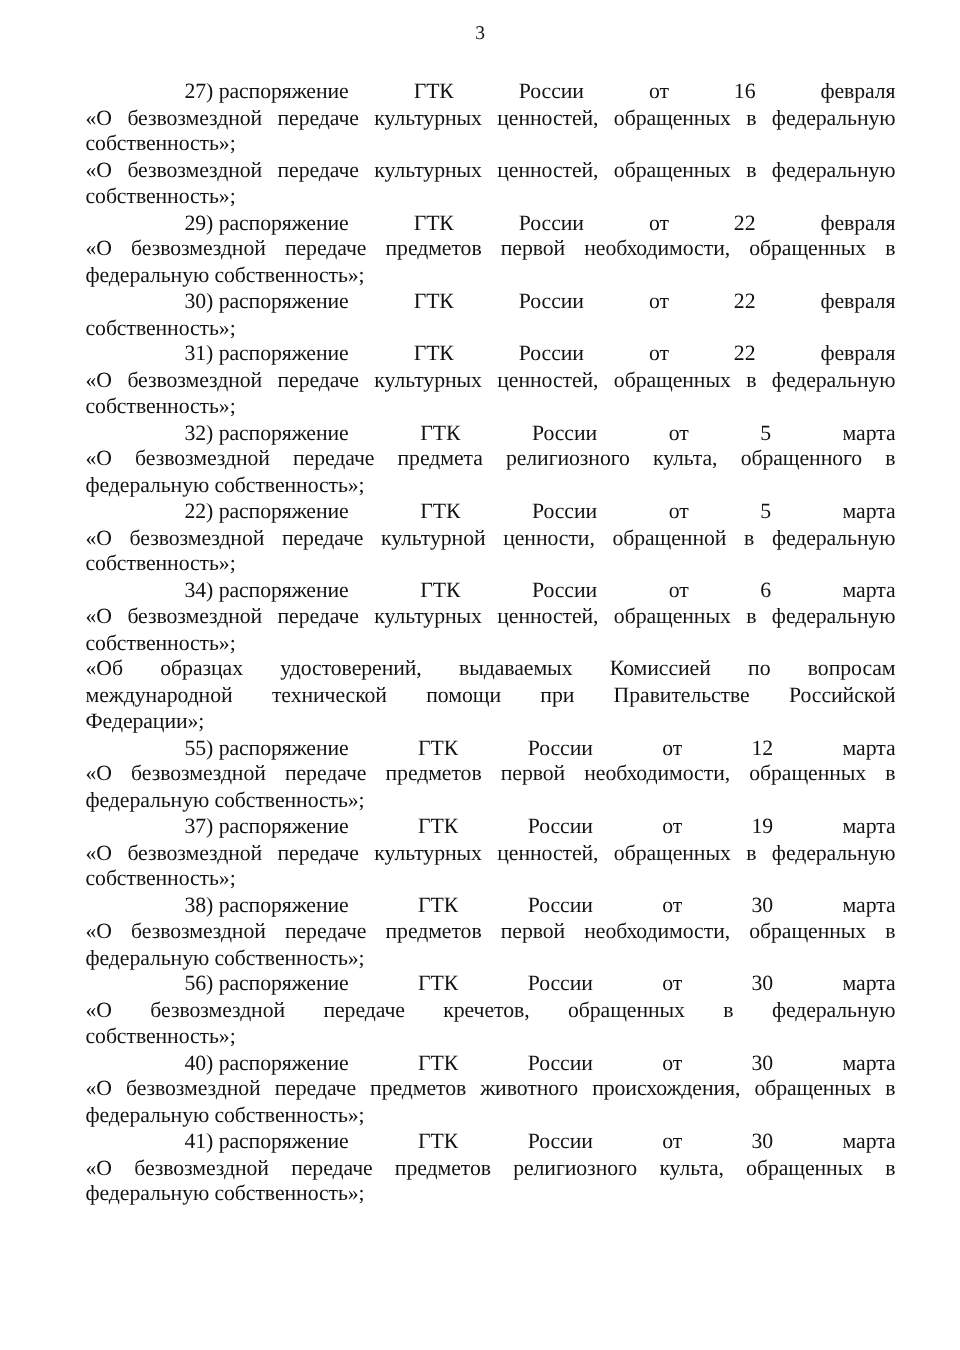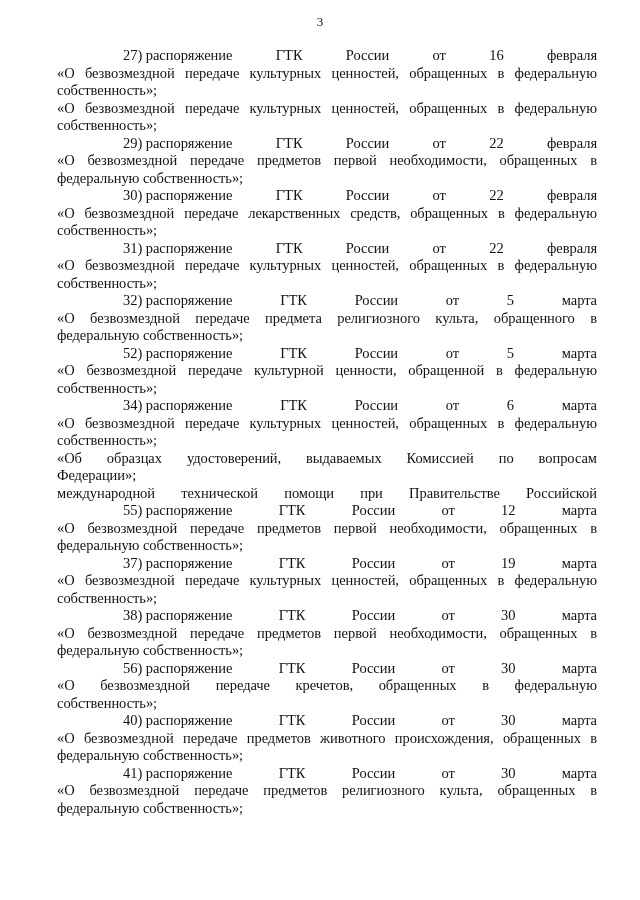--- a/index.html
+++ b/index.html
@@ -21,21 +21,21 @@
     top: 14px;
     left: 0;
     width: 640px;
     text-align: center;
     font-size: 13px;
     line-height: 15px;
   }
   .content {
     position: absolute;
     left: 57px;
-    top: 47px;
+    top: 53px;
     width: 540px;
     font-size: 14.5px;
     line-height: 17.5px;
     letter-spacing: -0.05px;
   }
   .para {
     margin: 0;
     padding: 0;
   }
   
@@ -71,47 +71,46 @@
         <div class="line">«О безвозмездной передаче культурных ценностей, обращенных в федеральную</div>
         <div class="line last">собственность»;</div>
       </div>
       <div class="para">
         <div class="line first"><span class="seg">29) распоряжение</span> <span class="seg">ГТК</span> <span class="seg">России</span> <span class="seg">от</span> <span class="seg">22</span> <span class="seg">февраля</span>   </div>
         <div class="line">«О безвозмездной передаче предметов первой необходимости, обращенных в</div>
         <div class="line last">федеральную собственность»;</div>
       </div>
       <div class="para">
         <div class="line first"><span class="seg">30) распоряжение</span> <span class="seg">ГТК</span> <span class="seg">России</span> <span class="seg">от</span> <span class="seg">22</span> <span class="seg">февраля</span>   </div>
-        <div class="line">«О безвозмездной передаче лекарственных средств, обращенных в федеральную</div>
         <div class="line last">собственность»;</div>
       </div>
       <div class="para">
         <div class="line first"><span class="seg">31) распоряжение</span> <span class="seg">ГТК</span> <span class="seg">России</span> <span class="seg">от</span> <span class="seg">22</span> <span class="seg">февраля</span>   </div>
         <div class="line">«О безвозмездной передаче культурных ценностей, обращенных в федеральную</div>
         <div class="line last">собственность»;</div>
       </div>
       <div class="para">
         <div class="line first"><span class="seg">32) распоряжение</span> <span class="seg">ГТК</span> <span class="seg">России</span> <span class="seg">от</span> <span class="seg">5</span> <span class="seg">марта</span>   </div>
         <div class="line">«О безвозмездной передаче предмета религиозного культа, обращенного в</div>
         <div class="line last">федеральную собственность»;</div>
       </div>
       <div class="para">
-        <div class="line first"><span class="seg">52) распоряжение</span> <span class="seg">ГТК</span> <span class="seg">России</span> <span class="seg">от</span> <span class="seg">5</span> <span class="seg">марта</span>   </div>
+        <div class="line first"><span class="seg">22) распоряжение</span> <span class="seg">ГТК</span> <span class="seg">России</span> <span class="seg">от</span> <span class="seg">5</span> <span class="seg">марта</span>   </div>
         <div class="line">«О безвозмездной передаче культурной ценности, обращенной в федеральную</div>
         <div class="line last">собственность»;</div>
       </div>
       <div class="para">
         <div class="line first"><span class="seg">34) распоряжение</span> <span class="seg">ГТК</span> <span class="seg">России</span> <span class="seg">от</span> <span class="seg">6</span> <span class="seg">марта</span>   </div>
         <div class="line">«О безвозмездной передаче культурных ценностей, обращенных в федеральную</div>
         <div class="line last">собственность»;</div>
       </div>
       <div class="para">
         <div class="line">«Об образцах удостоверений, выдаваемых Комиссией по вопросам</div>
+        <div class="line">международной технической помощи при Правительстве Российской</div>
         <div class="line last">Федерации»;</div>
-        <div class="line">международной технической помощи при Правительстве Российской</div>
       </div>
       <div class="para">
         <div class="line first"><span class="seg">55) распоряжение</span> <span class="seg">ГТК</span> <span class="seg">России</span> <span class="seg">от</span> <span class="seg">12</span> <span class="seg">марта</span>   </div>
         <div class="line">«О безвозмездной передаче предметов первой необходимости, обращенных в</div>
         <div class="line last">федеральную собственность»;</div>
       </div>
       <div class="para">
         <div class="line first"><span class="seg">37) распоряжение</span> <span class="seg">ГТК</span> <span class="seg">России</span> <span class="seg">от</span> <span class="seg">19</span> <span class="seg">марта</span>   </div>
         <div class="line">«О безвозмездной передаче культурных ценностей, обращенных в федеральную</div>
         <div class="line last">собственность»;</div>

